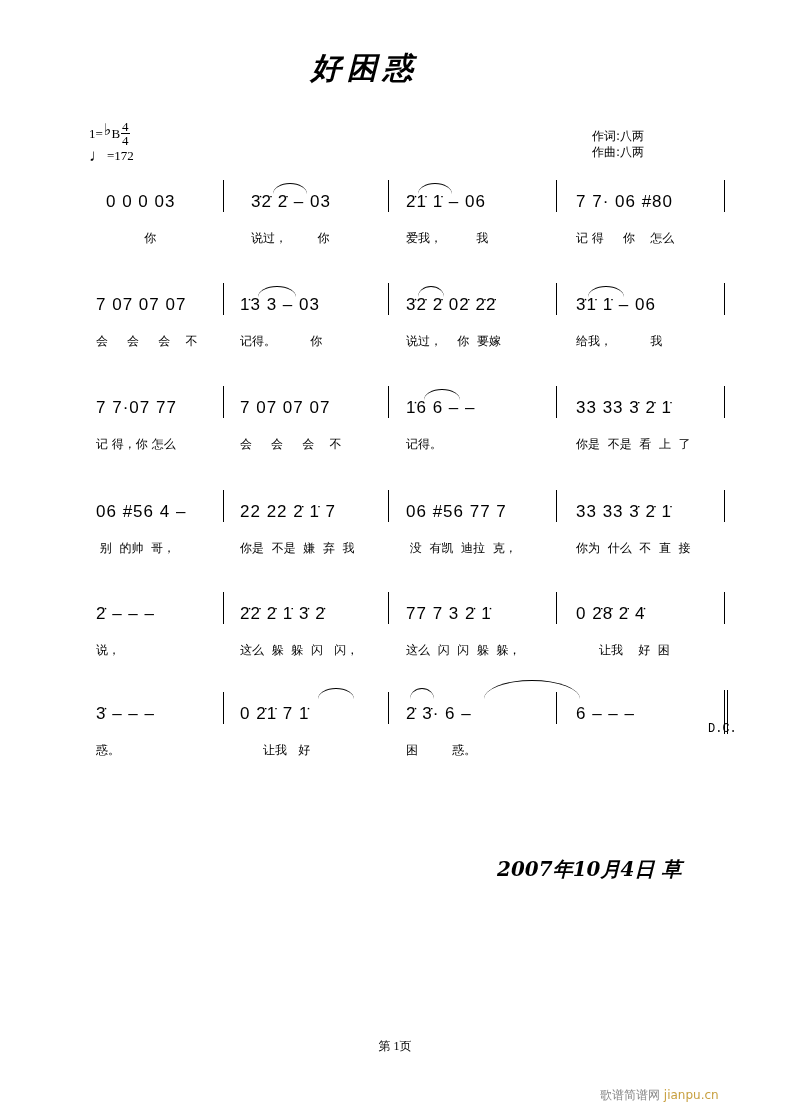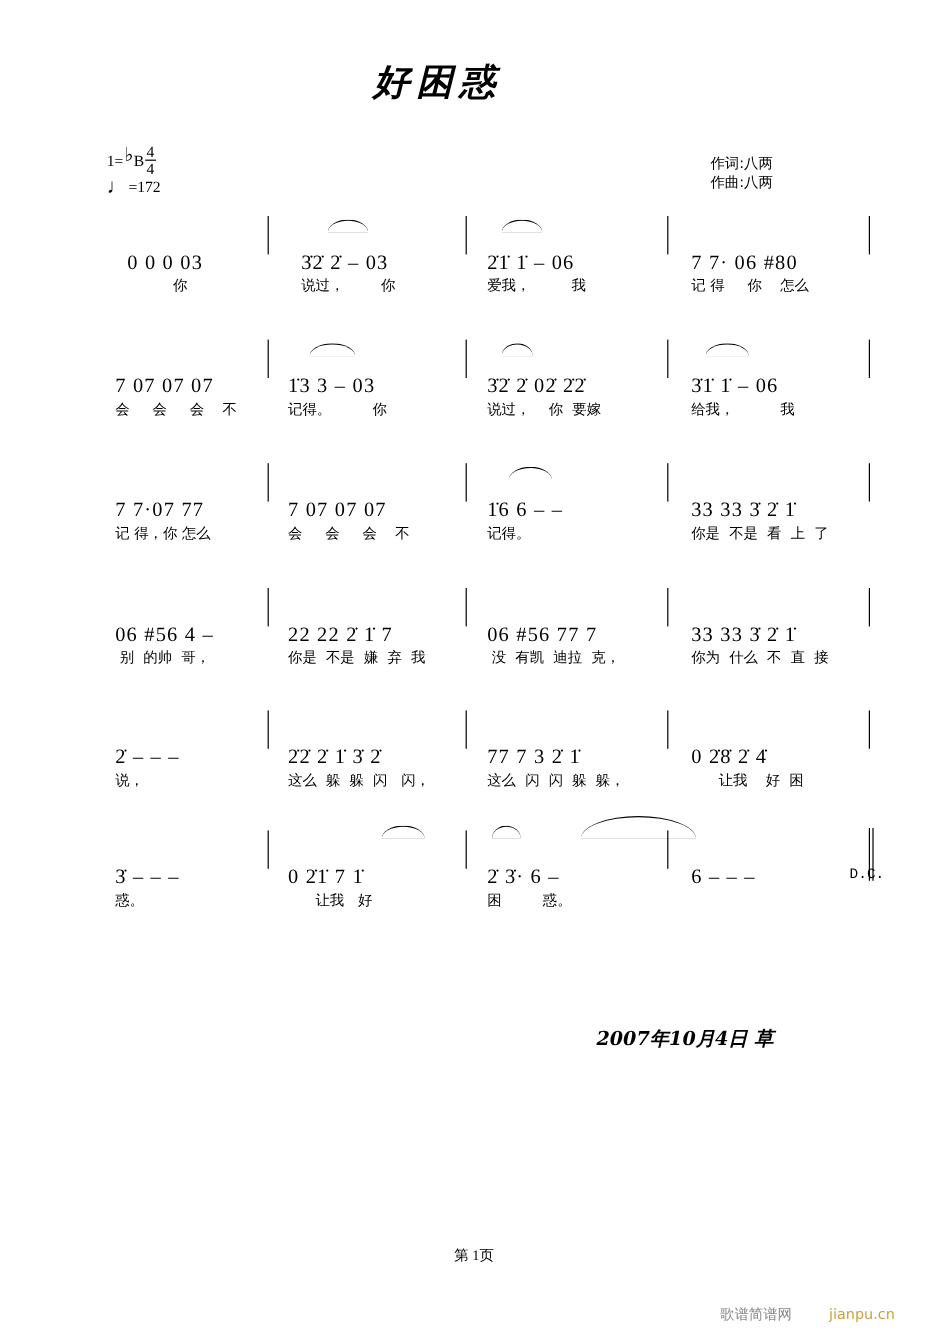--- a/index.html
+++ b/index.html
@@ -8,30 +8,30 @@
   .keysig { position: absolute; left: 89px; top: 120px; font-family: "Liberation Serif", "DejaVu Serif", serif; font-size: 13px; line-height: 14px; }
   .keysig .row1 { display: flex; align-items: center; }
   .keysig .flat { font-size: 16px; margin-left: 1px; position: relative; top: -4px; }
   .keysig .frac { display: inline-flex; flex-direction: column; align-items: center; margin-left: 1px; font-size: 13px; line-height: 13px; }
   .keysig .frac .num { border-bottom: 1px solid #000; padding: 0 1px; }
   .keysig .tempo { margin-top: 2px; display: flex; align-items: flex-end; }
   .keysig .note { font-size: 17px; line-height: 14px; margin-right: 1px; }
   .credits { position: absolute; left: 592px; top: 128px; font-size: 12px; line-height: 16px; }
   .system { position: absolute; left: 88px; width: 650px; height: 80px; }
   .measure { position: absolute; top: 0; height: 60px; }
-  .notes { position: absolute; top: 12px; left: 0; white-space: nowrap; font-size: 17px; font-family: Liberation Serif, serif; letter-spacing: 1px; margin-top: 17px; }
+  .notes { position: absolute; top: 12px; left: 0; white-space: nowrap; font-size: 17px; font-family: Liberation Sans, sans-serif; letter-spacing: 1px; }
   .lyrics { position: absolute; top: 50px; left: 0; white-space: pre; font-size: 12px; letter-spacing: 0px; }
   .bar { position: absolute; top: 0; width: 1px; height: 32px; background: #000; }
   .dblbar { position: absolute; width: 4px; height: 44px; border-left: 1.5px solid #000; border-right: 1.5px solid #000; box-sizing: border-box; }
   .dc { position: absolute; font-family: "Liberation Mono", "DejaVu Sans Mono", monospace; font-size: 12px; }
   .tie { position: absolute; border-top: 1.2px solid #000; border-radius: 50% 50% 0 0 / 100% 100% 0 0; height: 10px; }
-  .date { position: absolute; left: 497px; top: 856px; font-family: "DejaVu Serif", "Liberation Serif", serif; font-style: italic; font-weight: bold; font-size: 16px; }
+  .date { position: absolute; left: 497px; top: 856px; font-family: "DejaVu Serif", "Liberation Serif", serif; font-style: italic; font-weight: bold; font-size: 20px; }
   .page { position: absolute; left: 0; width: 790px; top: 1038px; text-align: center; font-size: 12px; font-family: "Liberation Serif", "DejaVu Serif", serif; }
   .wm { position: absolute; left: 600px; top: 1087px; font-size: 12px; color: #888; }
-  .wm .en { color: #c8a040; margin-left: 27px; }
+  .wm .en { color: #c8a040; }
 </style>
 </head>
 <body>
 
 <div class="title">好困惑</div>
 
 <div class="keysig">
   <div class="row1">
     <span>1=</span>
     <span class="flat">♭</span>

